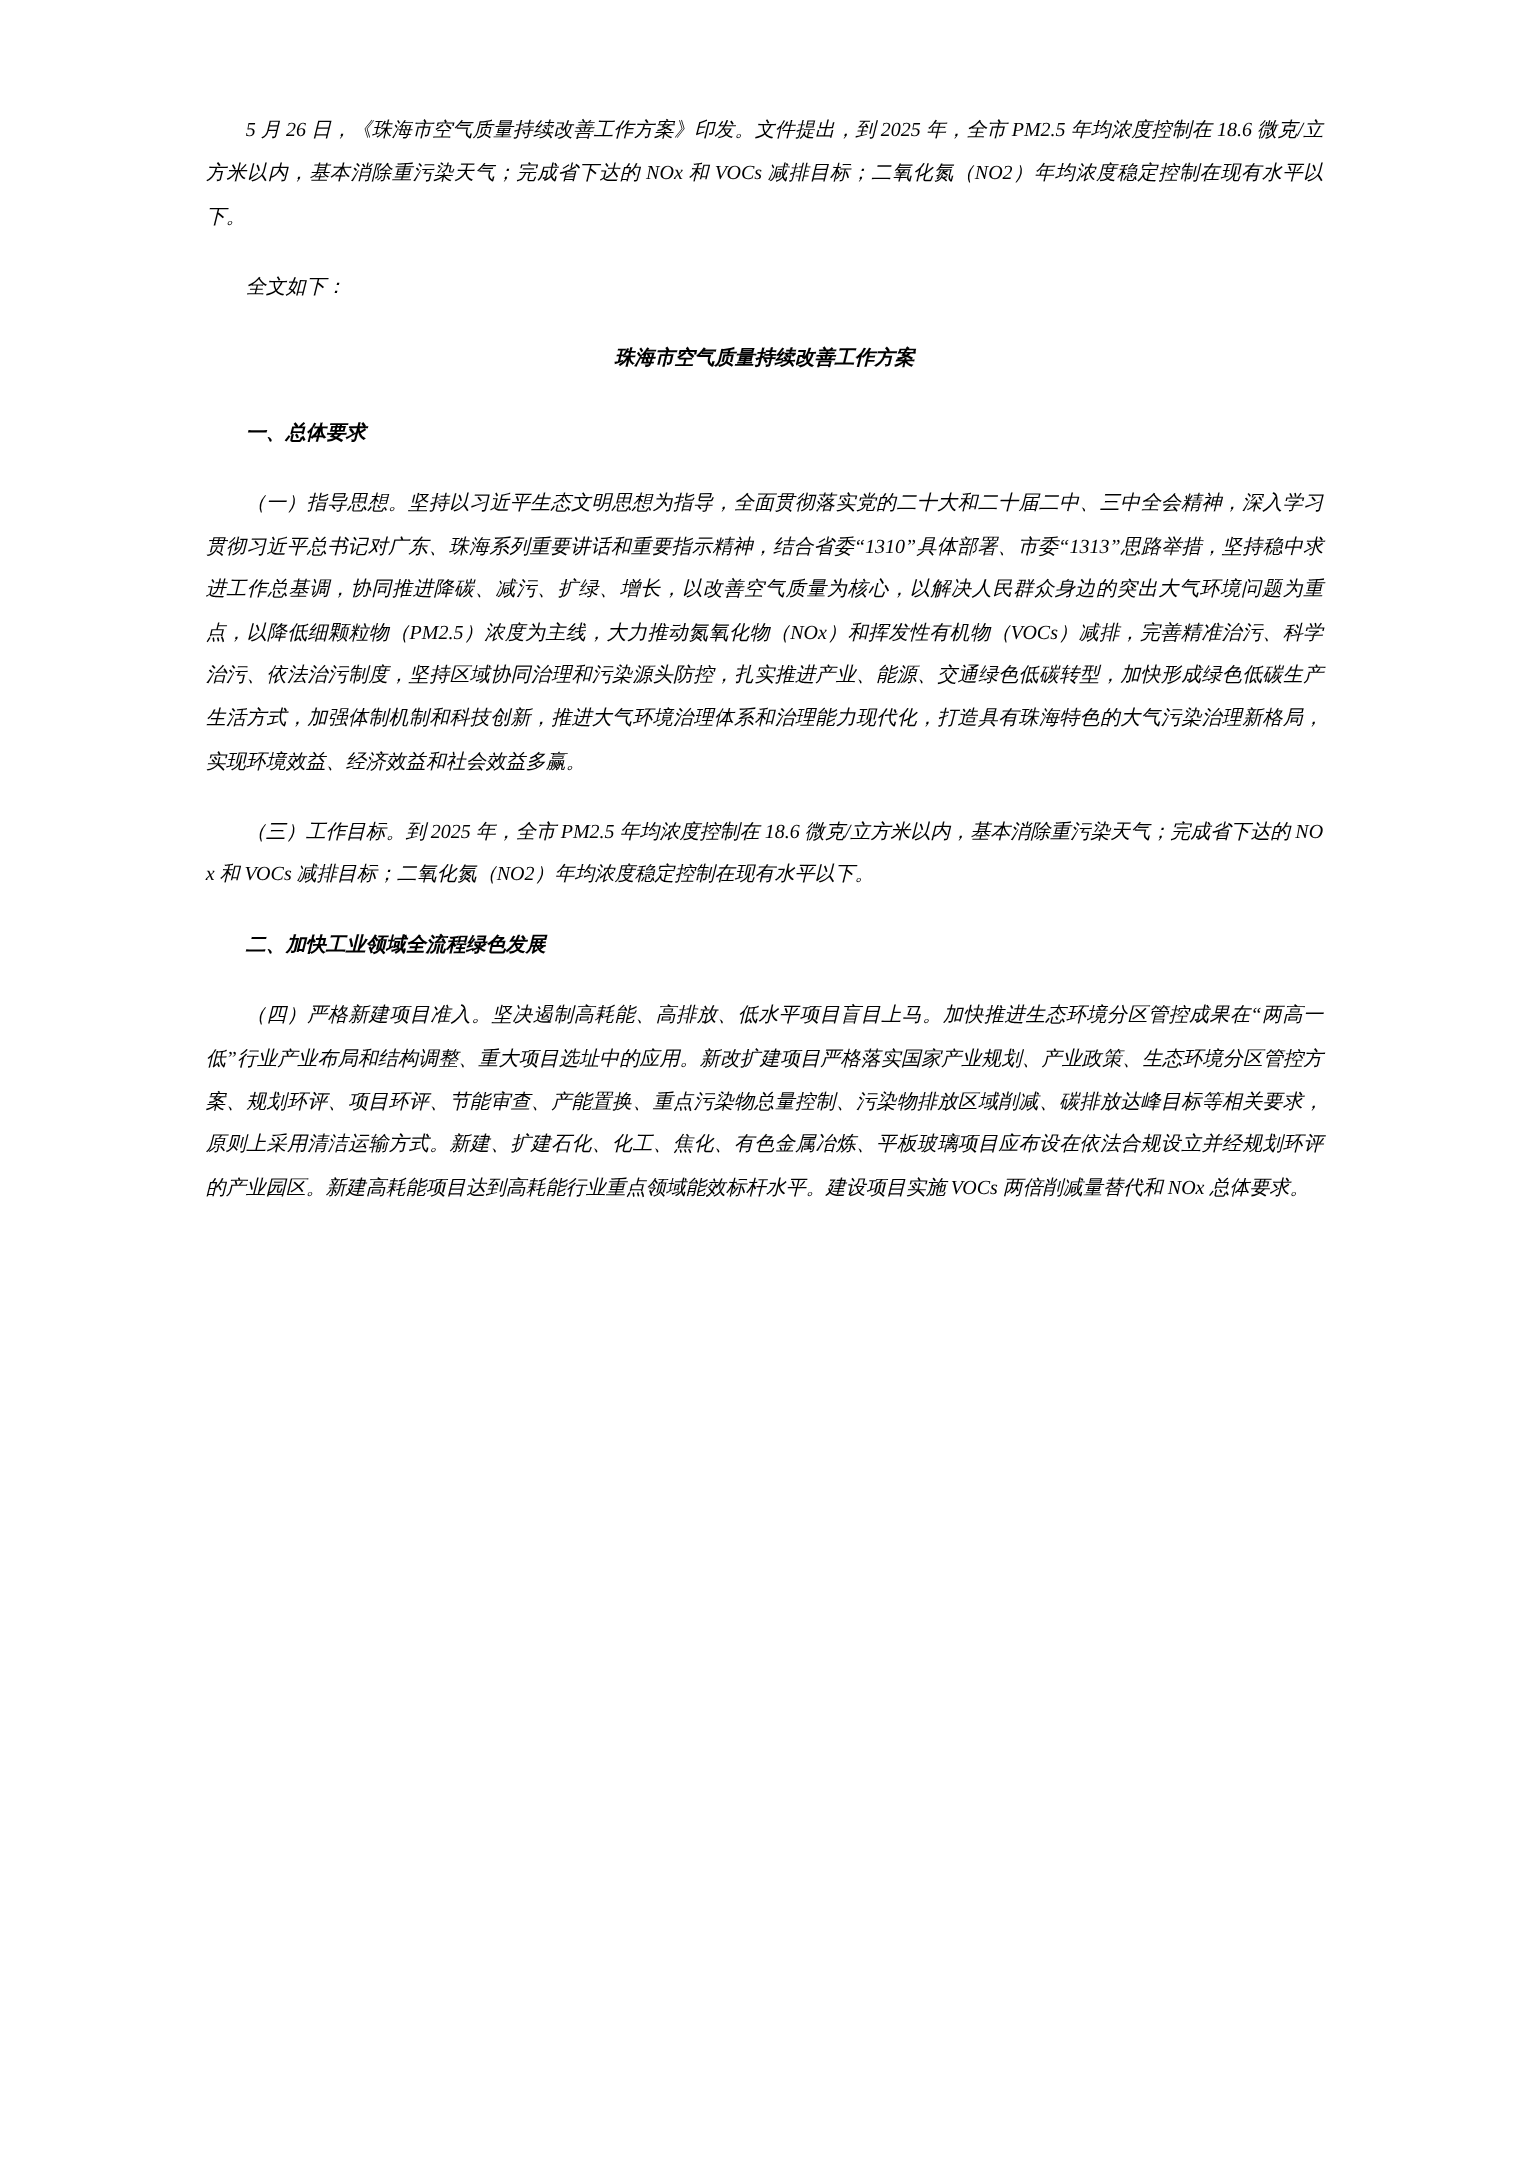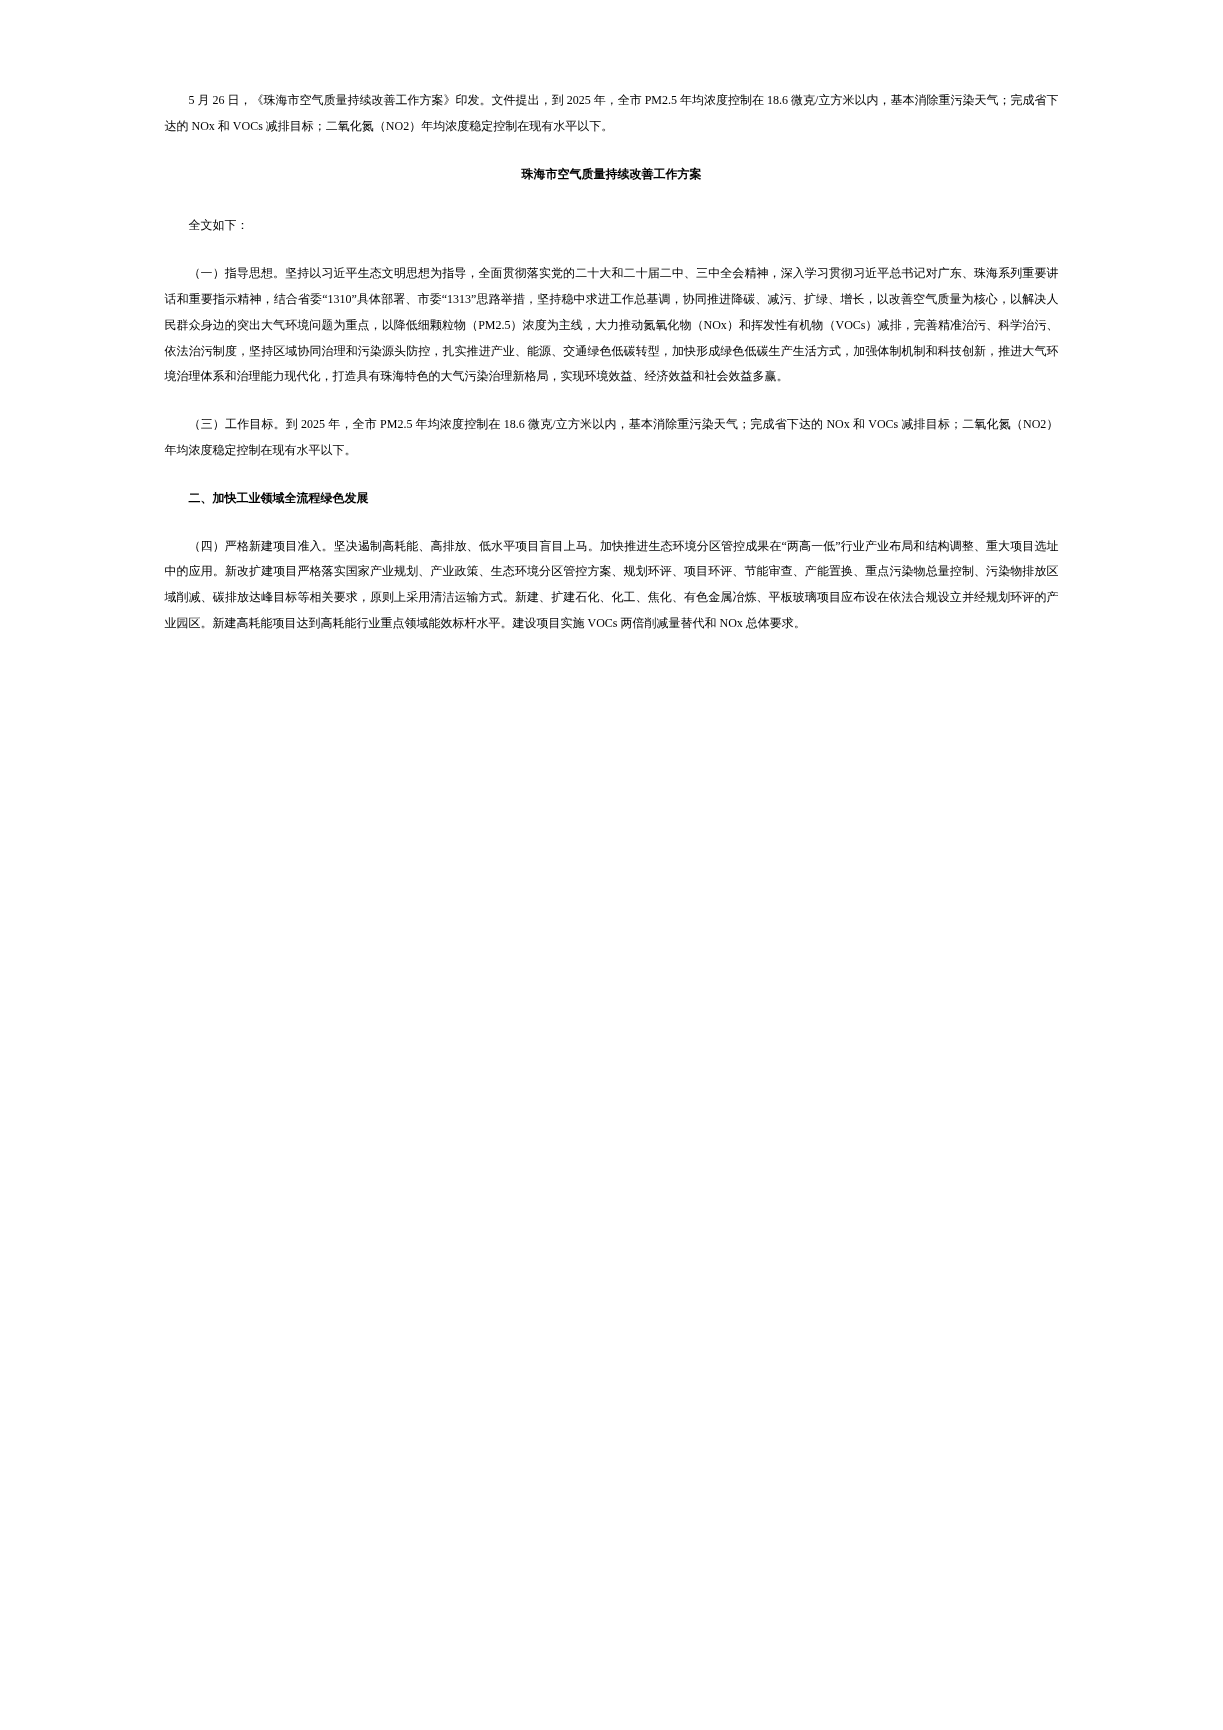--- a/index.html
+++ b/index.html
@@ -10,21 +10,22 @@
   .page {
     position: relative;
     width: 1114px;
     min-height: 1730px;
     margin: 0 auto;
     background: #ffffff;
     box-sizing: border-box;
     padding: 88px 110px 60px 110px;
     font-family: "Liberation Serif", "DejaVu Serif", serif;
     color: #000000;
-    font-size: 12px;
+    font-size: 16px;
+    font-style: italic;
   }
   .doc-body {
     width: 100%;
   }
   .block {
     margin: 0 0 22px 0;
     line-height: 2.15;
     text-align: justify;
     word-break: break-all;
   }
@@ -44,20 +45,21 @@
     margin-top: 14px;
     margin-bottom: 26px;
   }
 </style>
 </head>
 <body>
 
 <div class="page">
   <div class="doc-body">
       <p class="block paragraph">5 月 26 日，《珠海市空气质量持续改善工作方案》印发。文件提出，到 2025 年，全市 PM2.5 年均浓度控制在 18.6 微克/立方米以内，基本消除重污染天气；完成省下达的 NOx 和 VOCs 减排目标；二氧化氮（NO2）年均浓度稳定控制在现有水平以下。</p>
+      <p class="block paragraph">全文如下：</p>
       <p class="block title">珠海市空气质量持续改善工作方案</p>
-      <p class="block paragraph">全文如下：</p>
+      <p class="block heading">一、总体要求</p>
       <p class="block paragraph">（一）指导思想。坚持以习近平生态文明思想为指导，全面贯彻落实党的二十大和二十届二中、三中全会精神，深入学习贯彻习近平总书记对广东、珠海系列重要讲话和重要指示精神，结合省委“1310”具体部署、市委“1313”思路举措，坚持稳中求进工作总基调，协同推进降碳、减污、扩绿、增长，以改善空气质量为核心，以解决人民群众身边的突出大气环境问题为重点，以降低细颗粒物（PM2.5）浓度为主线，大力推动氮氧化物（NOx）和挥发性有机物（VOCs）减排，完善精准治污、科学治污、依法治污制度，坚持区域协同治理和污染源头防控，扎实推进产业、能源、交通绿色低碳转型，加快形成绿色低碳生产生活方式，加强体制机制和科技创新，推进大气环境治理体系和治理能力现代化，打造具有珠海特色的大气污染治理新格局，实现环境效益、经济效益和社会效益多赢。</p>
       <p class="block paragraph">（三）工作目标。到 2025 年，全市 PM2.5 年均浓度控制在 18.6 微克/立方米以内，基本消除重污染天气；完成省下达的 NOx 和 VOCs 减排目标；二氧化氮（NO2）年均浓度稳定控制在现有水平以下。</p>
       <p class="block heading">二、加快工业领域全流程绿色发展</p>
       <p class="block paragraph">（四）严格新建项目准入。坚决遏制高耗能、高排放、低水平项目盲目上马。加快推进生态环境分区管控成果在“两高一低”行业产业布局和结构调整、重大项目选址中的应用。新改扩建项目严格落实国家产业规划、产业政策、生态环境分区管控方案、规划环评、项目环评、节能审查、产能置换、重点污染物总量控制、污染物排放区域削减、碳排放达峰目标等相关要求，原则上采用清洁运输方式。新建、扩建石化、化工、焦化、有色金属冶炼、平板玻璃项目应布设在依法合规设立并经规划环评的产业园区。新建高耗能项目达到高耗能行业重点领域能效标杆水平。建设项目实施 VOCs 两倍削减量替代和 NOx 总体要求。</p>
     </div>
 </div>
 
 </body></html>

